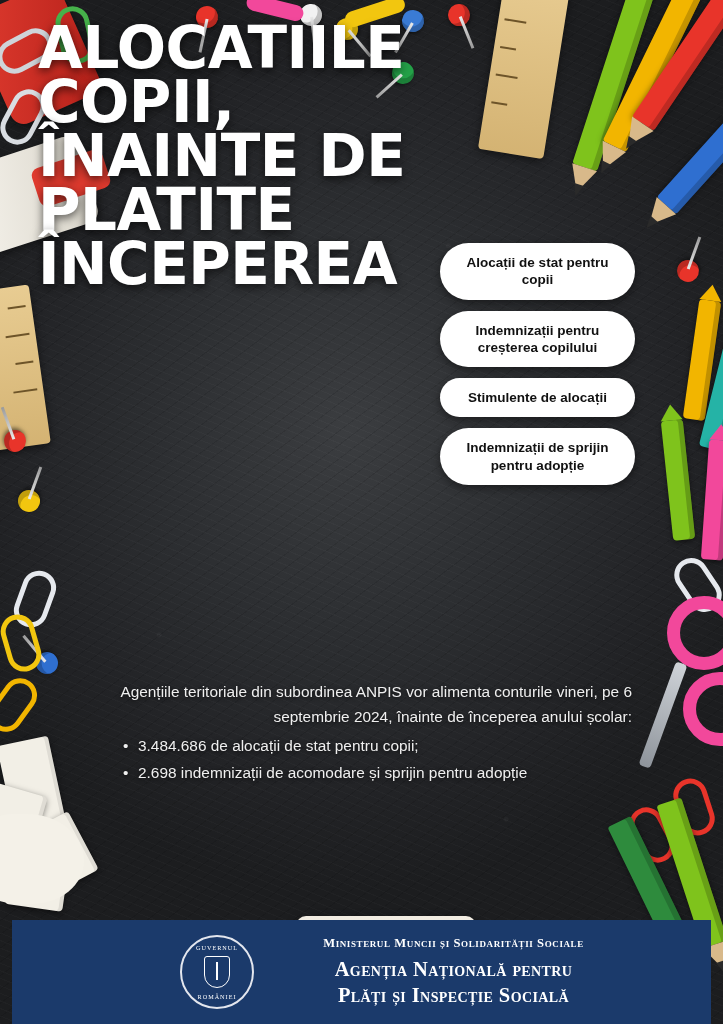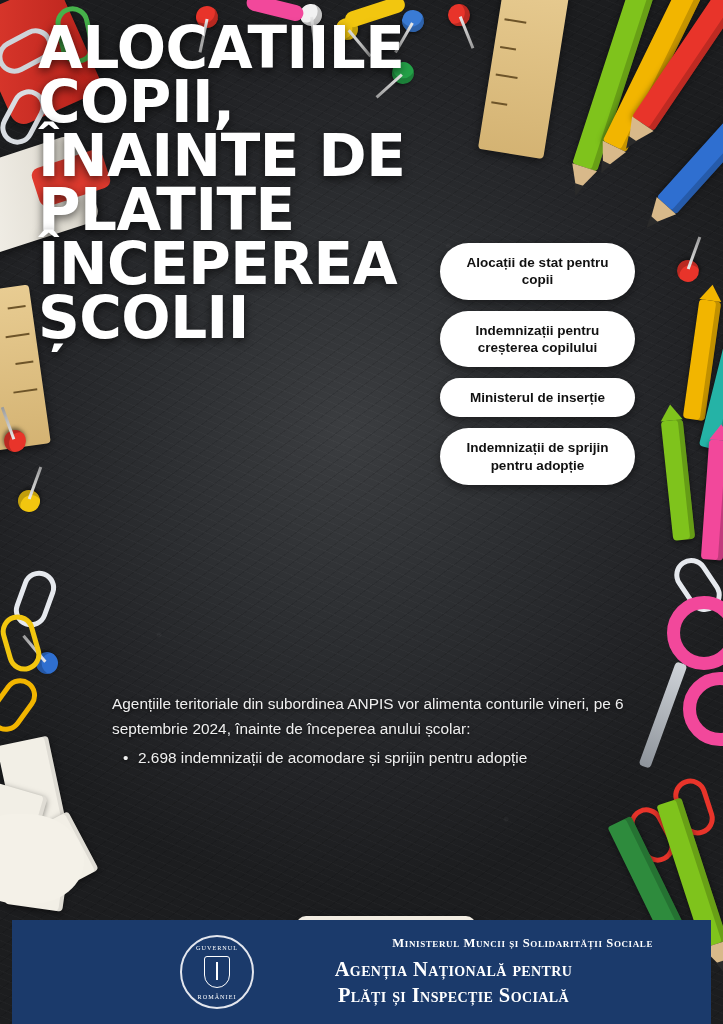--- a/index.html
+++ b/index.html
@@ -154,21 +154,21 @@
   
   .body-text {
     position: absolute;
     left: 112px; top: 676px;
     width: 520px;
     color: #efefef;
     font-size: 15.4px;
     line-height: 1.62;
     text-shadow: 0 1px 4px rgba(0,0,0,.7);
   }
-  .body-text .lead { margin: 16px 0 2px 0; }
+  .body-text .lead { margin: 4px 0 2px 0; text-align: right; }
   .body-text ul { list-style: none; margin: 4px 0 0 0; padding: 0 0 0 26px; }
   .body-text li { position: relative; margin: 0 0 2px 0; }
   .body-text li::before {
     content: "•"; position: absolute; left: -15px; top: 0;
   }
 
   
   .footer {
     position: absolute;
     left: 12px; right: 12px; bottom: 0;
@@ -205,21 +205,20 @@
     width: 2px; height: 18px; margin-left: -1px; background: #fff;
   }
   .footer .titles {
     flex: 1; text-align: center; padding-right: 40px;
     font-family: "Liberation Serif", serif;
   }
   .footer .t-small {
     font-size: 12.6px; letter-spacing: .6px;
     font-variant: small-caps; font-weight: 700;
     margin-bottom: 6px;
-    text-align: right;
   }
   .footer .t-big {
     font-size: 20.5px; letter-spacing: .4px;
     font-variant: small-caps; font-weight: 700;
     line-height: 1.24;
   }
 </style>
 </head>
 <body>
 
@@ -300,33 +299,33 @@
 
   <div class="blob" style="left:-26px;bottom:120px;width:110px;height:90px;background:#f4f1e8;"></div>
 </div>
 
 <div class="headline">
   <span class="l">ALOCATIILE</span>
   <span class="l">COPII,</span>
   <span class="l">ÎNAINTE DE</span>
   <span class="l">PLATITE</span>
   <span class="l">ÎNCEPEREA</span>
-  <span class="l">ȘCOLII</span>
 </div>
 
 <div class="pills">
   <div class="pill">Alocații de stat pentru copii</div>
   <div class="pill">Indemnizații pentru creșterea copilului</div>
-  <div class="pill">Ministerul de inserție</div>
+  <div class="pill">Stimulente de alocații</div>
   <div class="pill">Indemnizații de sprijin pentru adopție</div>
 </div>
 
 <div class="body-text">
   <p class="lead">Agențiile teritoriale din subordinea ANPIS vor alimenta conturile vineri, pe 6 septembrie 2024, înainte de începerea anului școlar:</p>
   <ul>
+    <li>3.484.686 de alocații de stat pentru copii;</li>
     <li>2.698 indemnizații de acomodare și sprijin pentru adopție</li>
   </ul>
 </div>
 
 <div class="footer">
   <div class="crest">
     <div class="crest-text-top">GUVERNUL</div>
     <div class="crest-shield"></div>
     <div class="crest-text-bottom">ROMÂNIEI</div>
   </div>

